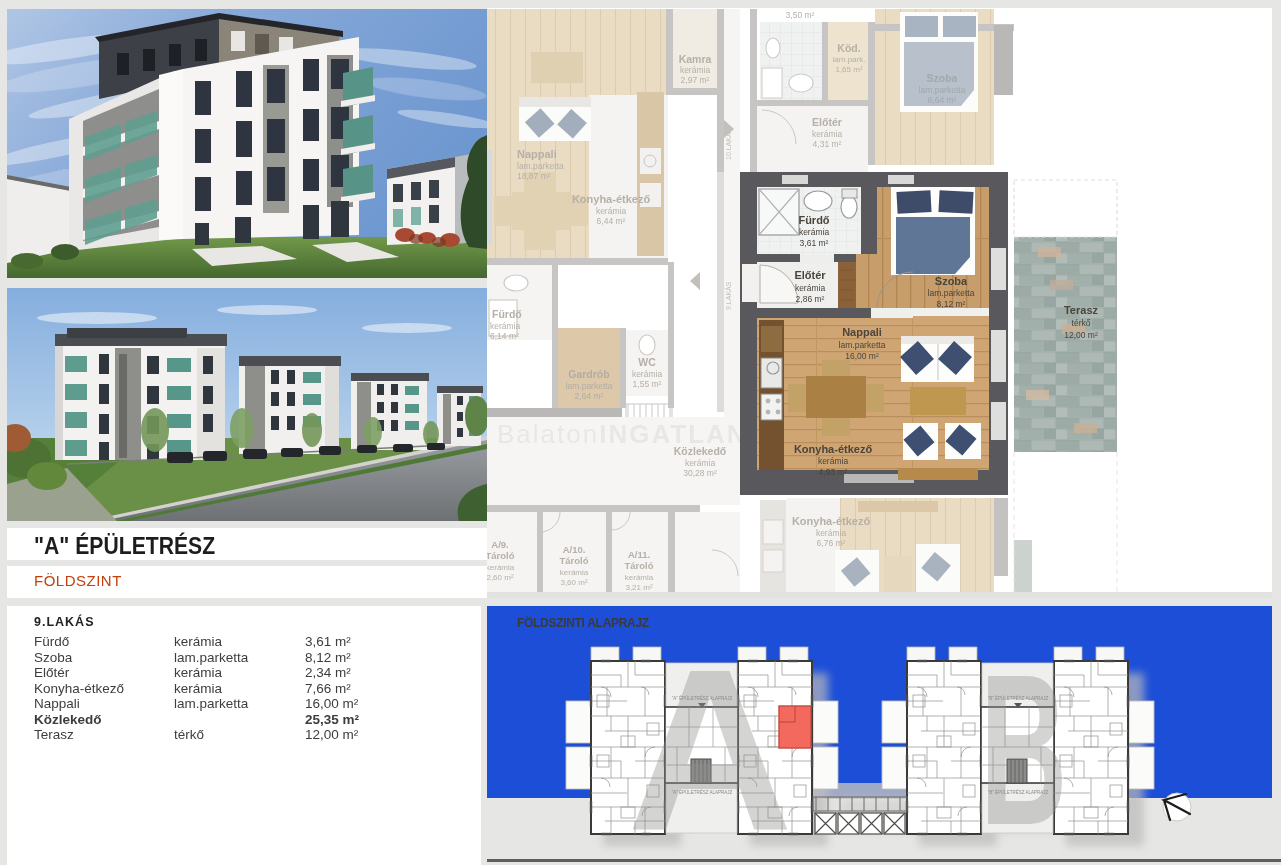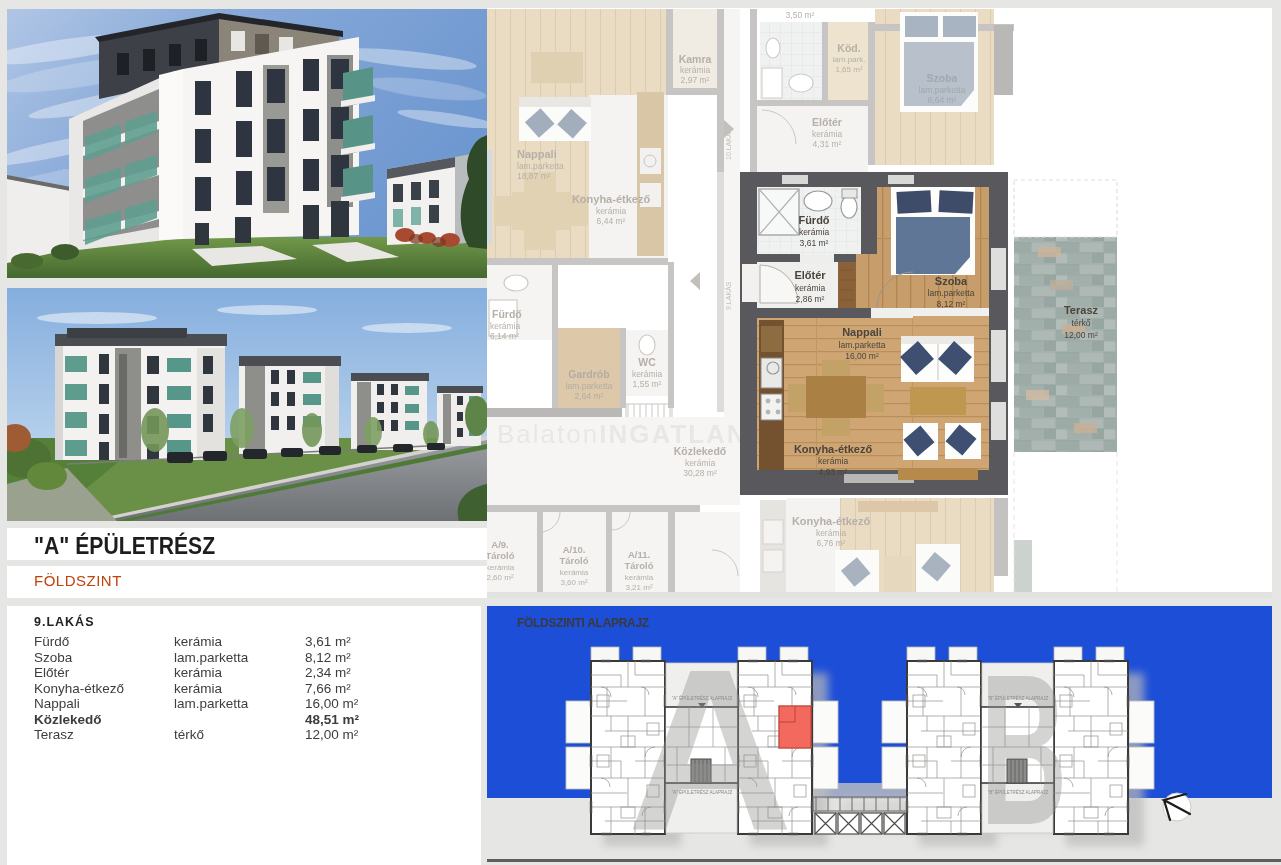--- a/index.html
+++ b/index.html
@@ -326,21 +326,21 @@
 <div style="position:absolute;left:27px;top:59px">Előtér</div>
         <div style="position:absolute;left:167px;top:59px">kerámia</div>
         <div style="position:absolute;left:298px;top:59px">2,34 m²</div>
 <div style="position:absolute;left:27px;top:74.5px">Konyha-étkező</div>
         <div style="position:absolute;left:167px;top:74.5px">kerámia</div>
         <div style="position:absolute;left:298px;top:74.5px">7,66 m²</div>
 <div style="position:absolute;left:27px;top:90px">Nappali</div>
         <div style="position:absolute;left:167px;top:90px">lam.parketta</div>
         <div style="position:absolute;left:298px;top:90px">16,00 m²</div>
 <div style="position:absolute;left:27px;top:105.5px;font-weight:bold">Közlekedő</div>
-        <div style="position:absolute;left:298px;top:105.5px;font-weight:bold">48,51 m²</div>
+        <div style="position:absolute;left:298px;top:105.5px;font-weight:bold">25,35 m²</div>
 <div style="position:absolute;left:27px;top:121px">Terasz</div>
         <div style="position:absolute;left:167px;top:121px">térkő</div>
         <div style="position:absolute;left:298px;top:121px">12,00 m²</div>
 </div>
 </div>
 
 <div class="abs" style="left:487px;top:8px;width:785px;height:590px;background:#fff">
 <svg width="785" height="590" viewBox="487 8 785 590">
 
 <defs>

